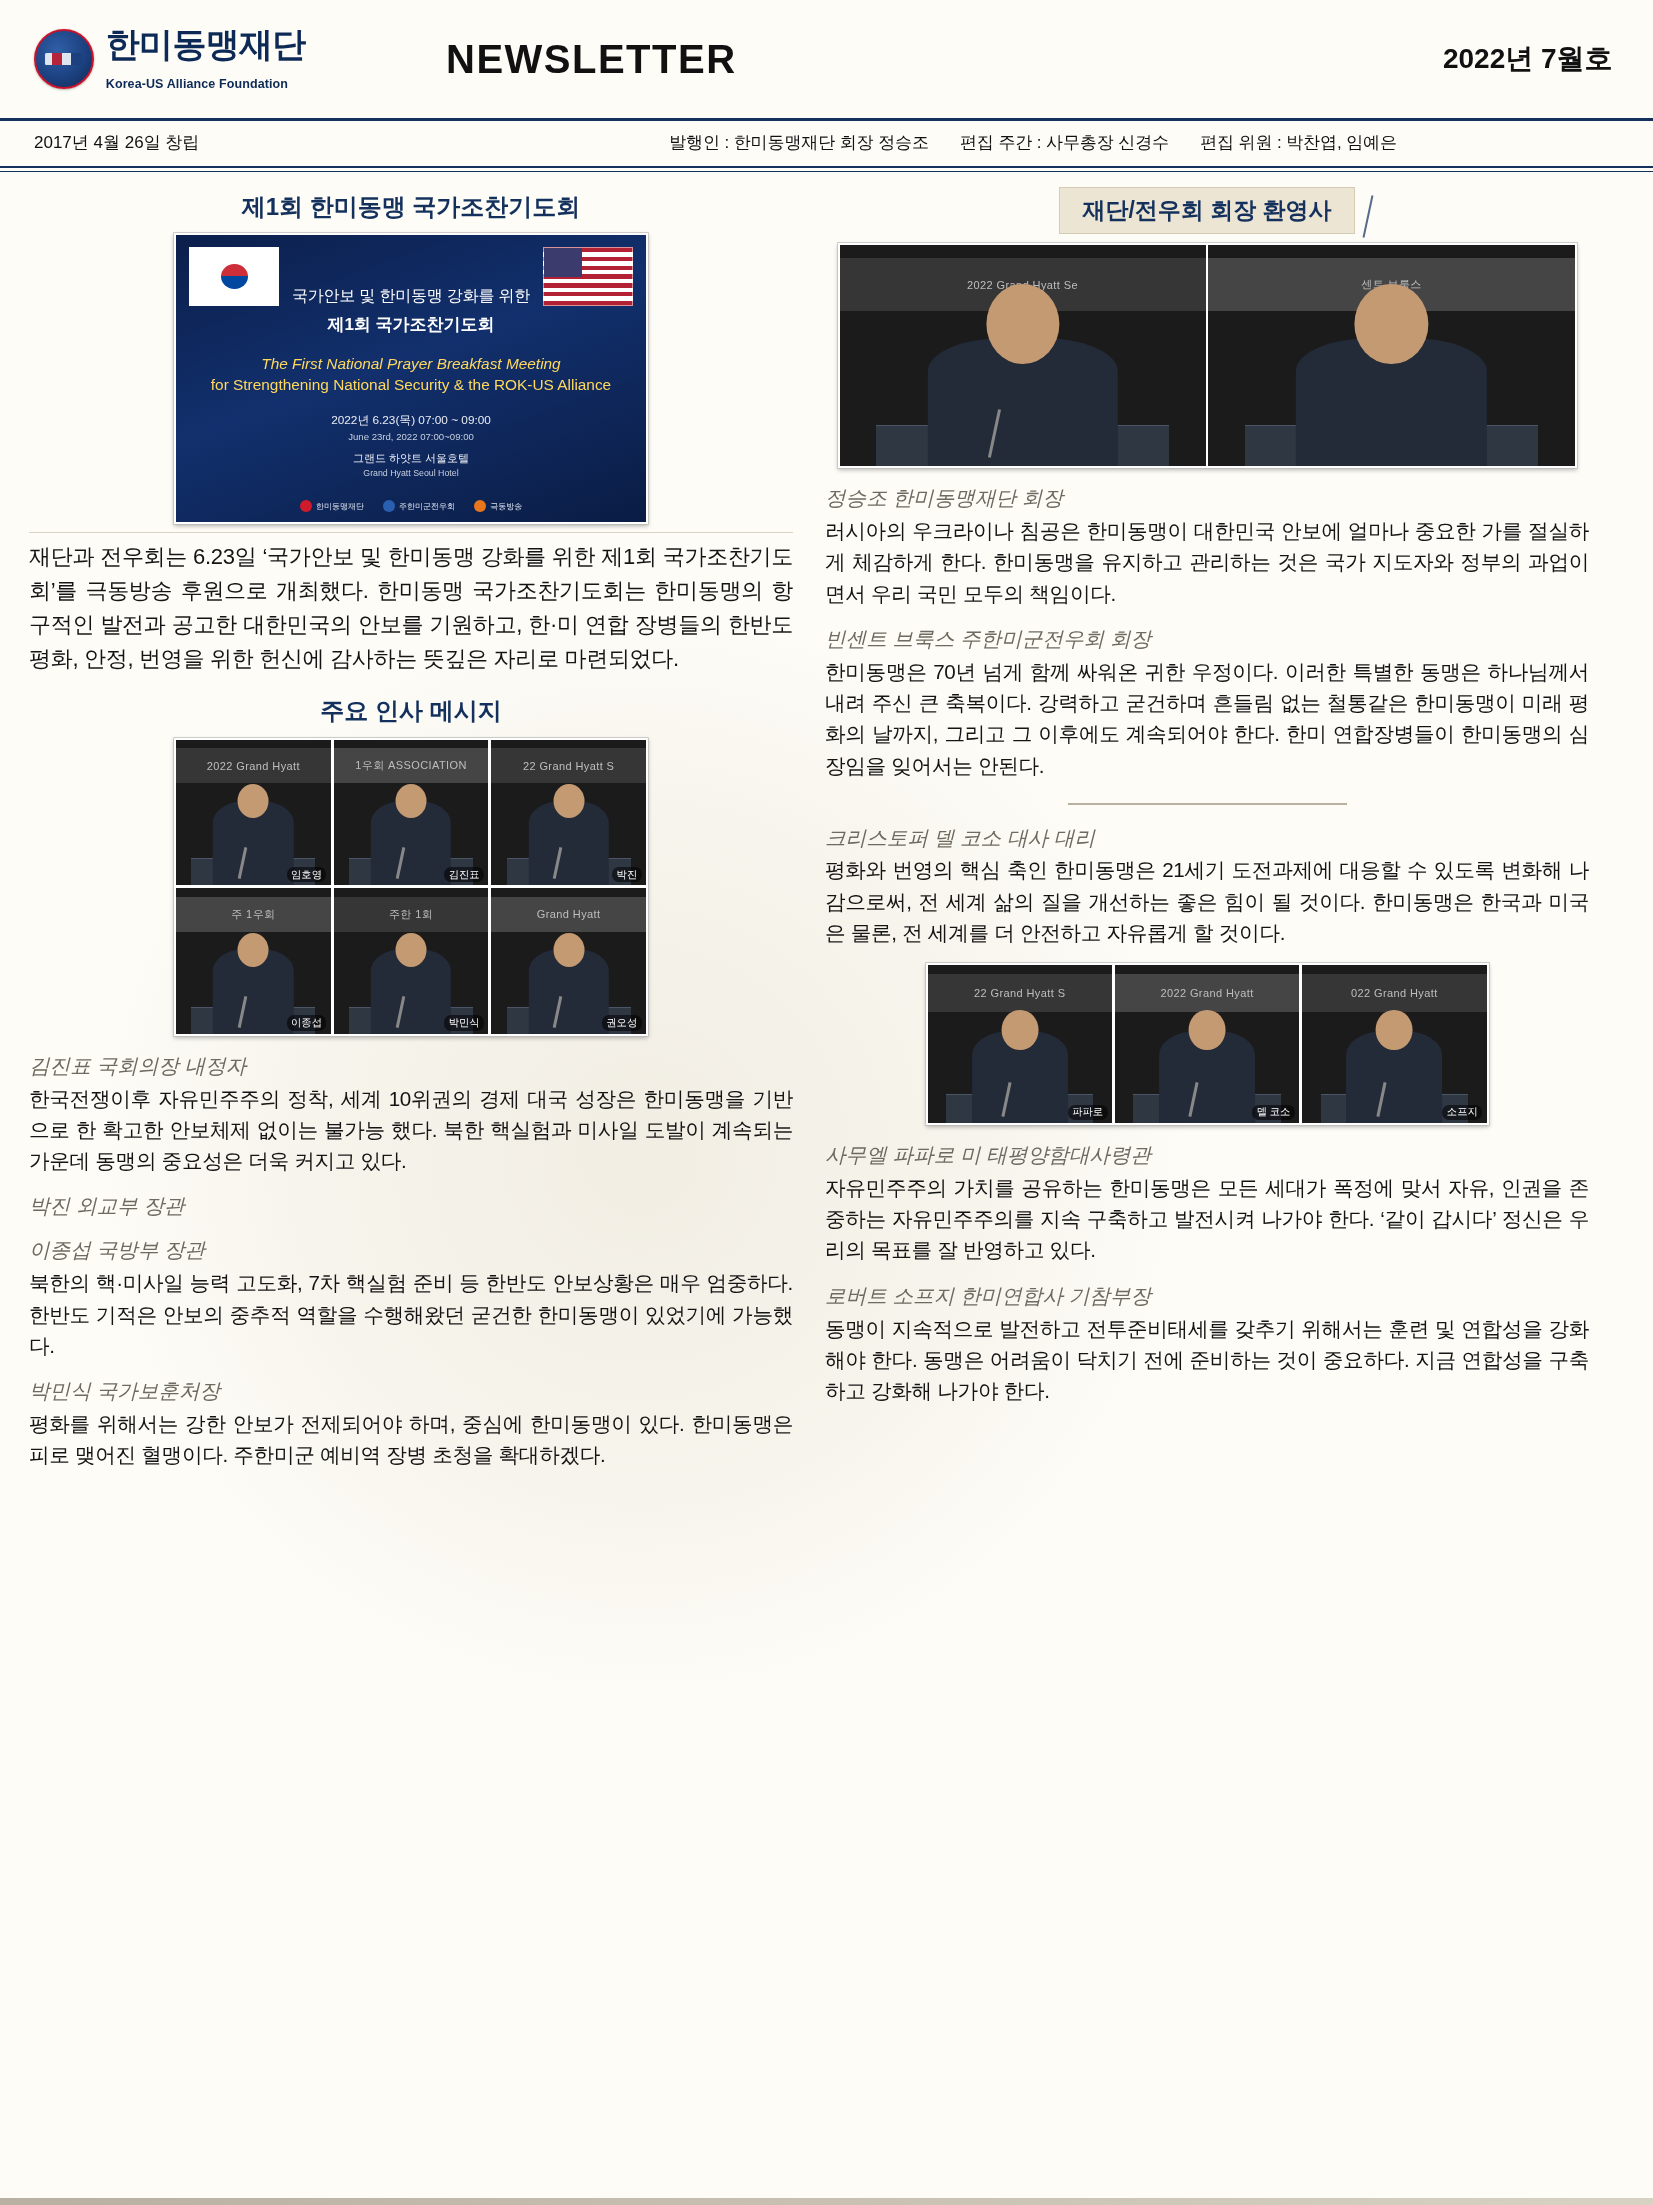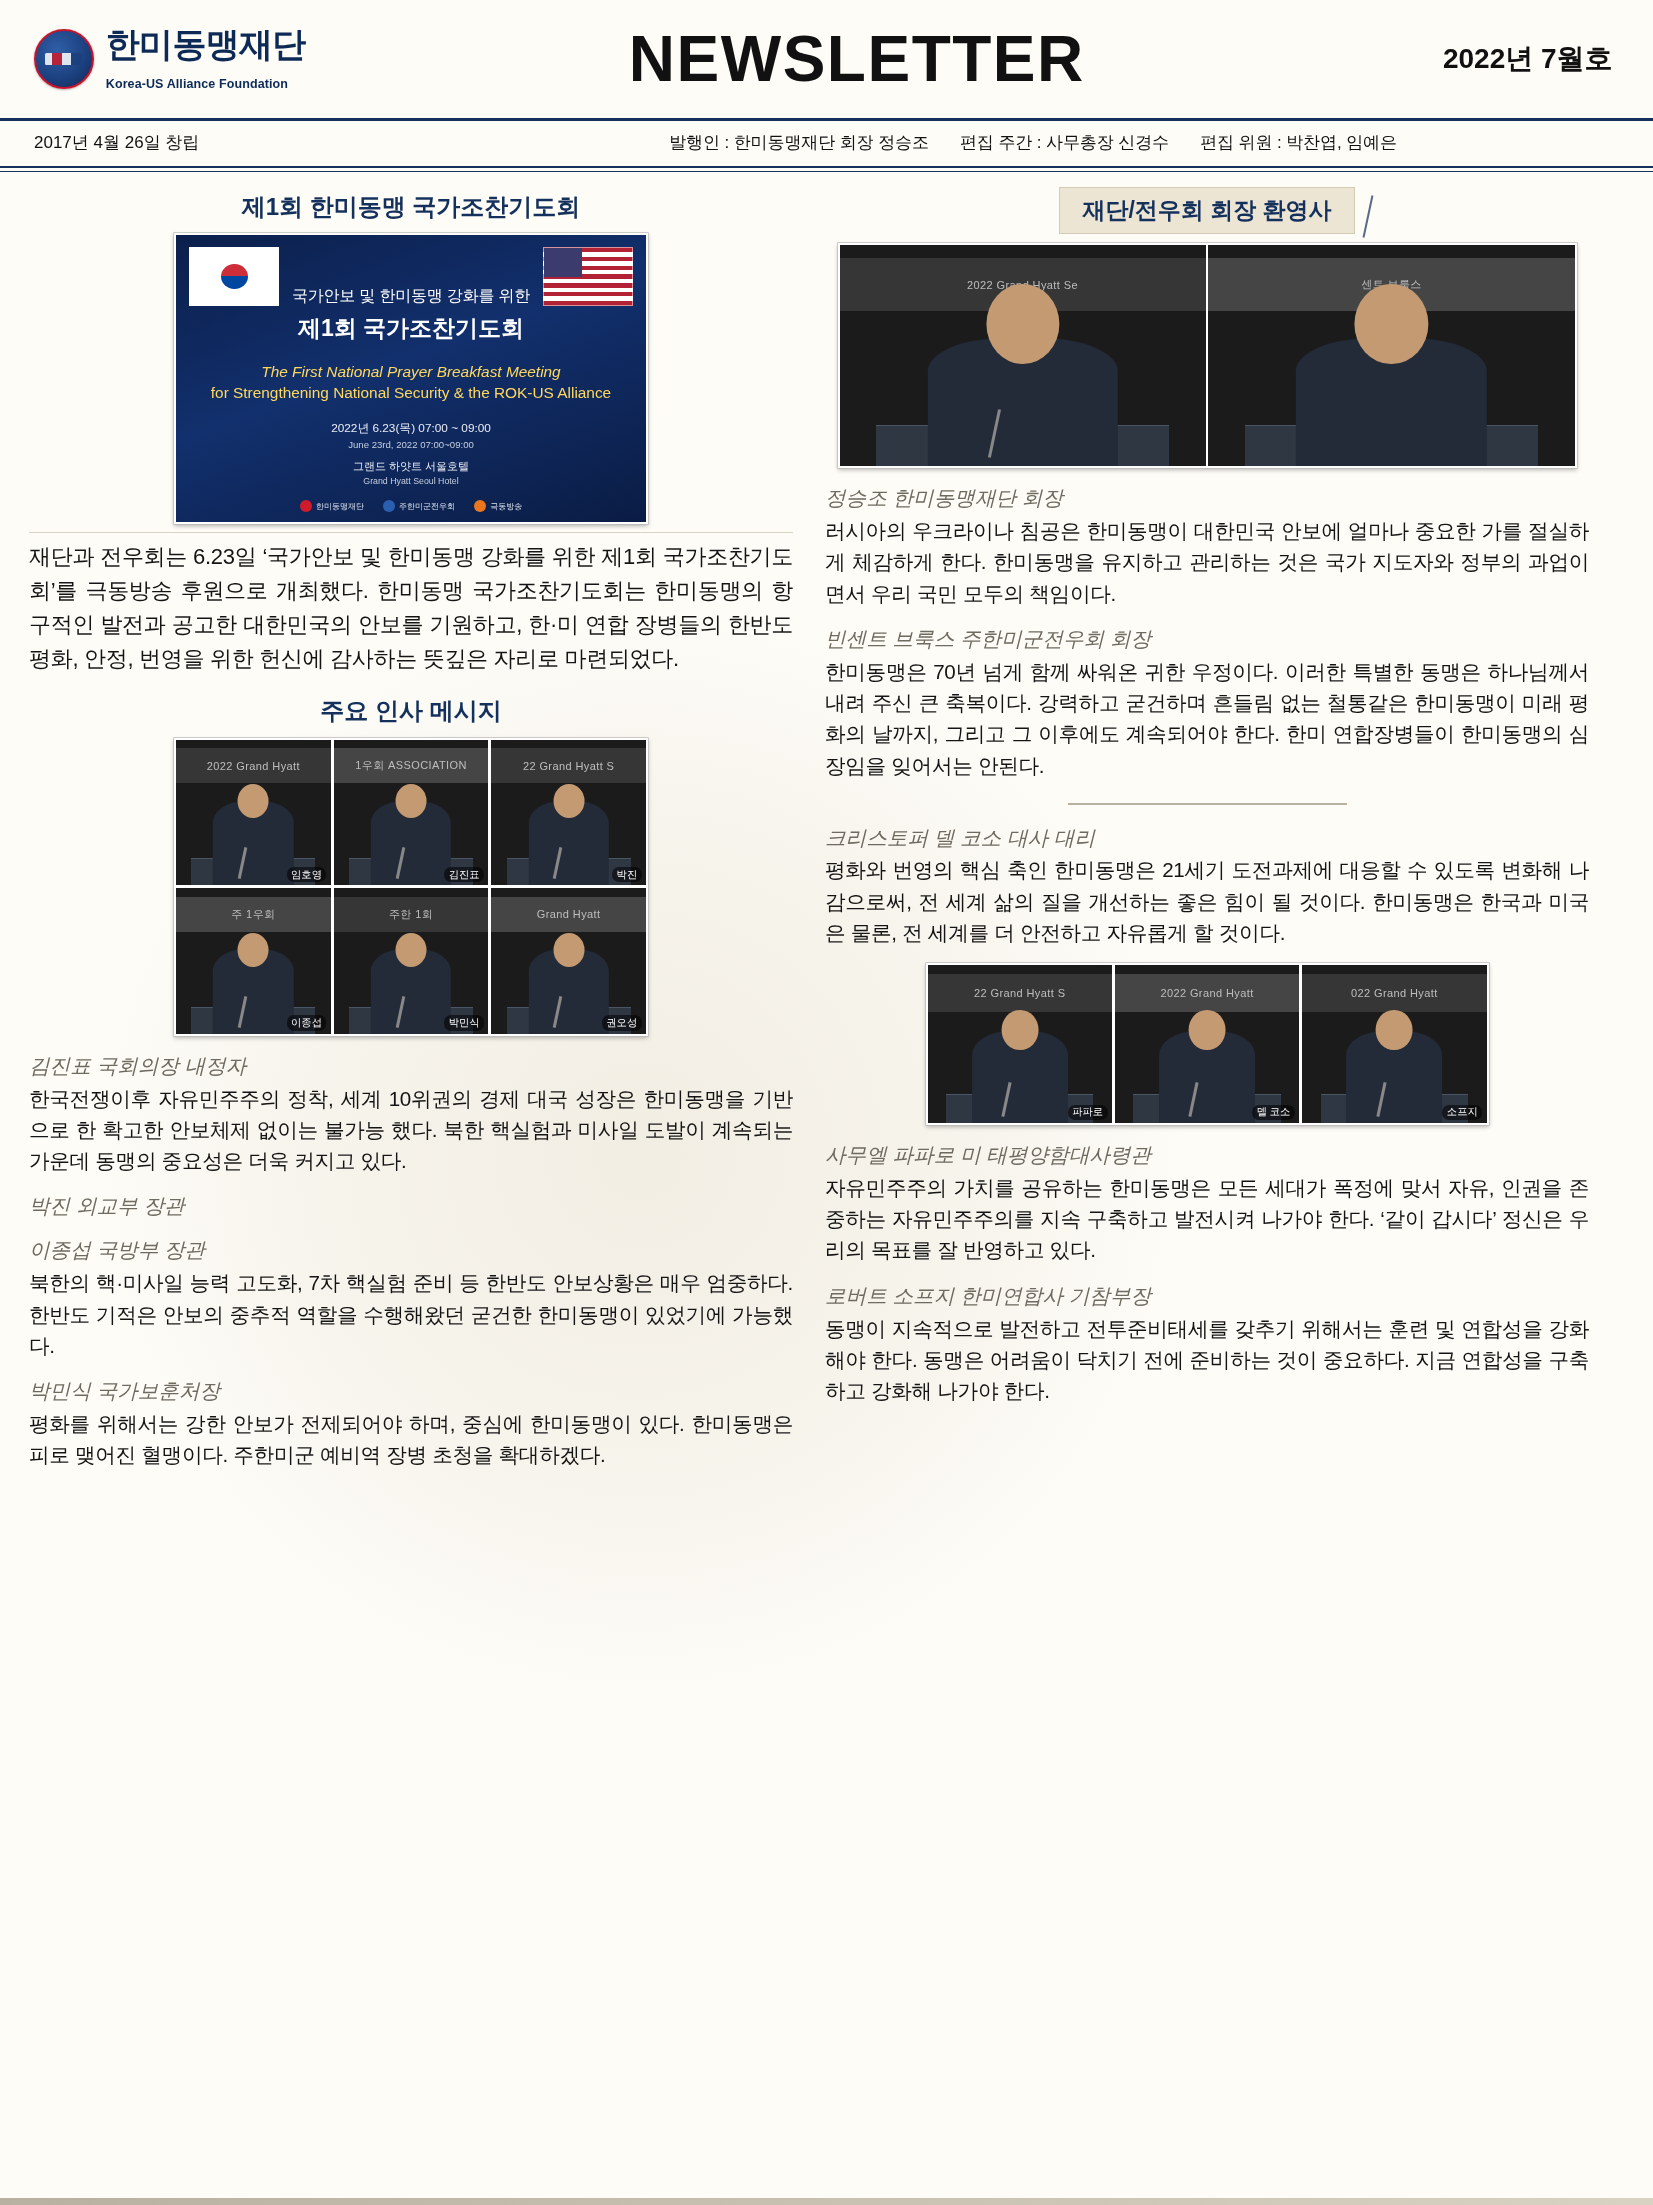--- a/index.html
+++ b/index.html
@@ -80,22 +80,22 @@
   }
   .brand-en {
     font-size: 12.5px;
     color: #0d2a57;
     font-weight: bold;
     letter-spacing: 0.1px;
     margin-top: 16px;
   }
   .masthead-title {
     flex: 1;
-    text-align: center;
-    font-size: 64px;
+    text-align: left;
+    font-size: 40px;
     font-weight: bold;
     letter-spacing: 1.5px;
     color: #111;
     font-family: "Liberation Sans", "DejaVu Sans", sans-serif;
   }
   .issue {
     width: 345px;
     text-align: right;
     font-size: 28px;
     font-weight: bold;
@@ -175,21 +175,21 @@
   }
   .poster .flag-us {
     right: 13.2px;
     background: repeating-linear-gradient(180deg,#b22234 0 4.4px,#fff 4.4px 8.8px);
     overflow: hidden;
   }
   .poster .flag-us:before {
     content:""; position:absolute; left:0; top:0; width:38px; height:29px; background:#3c3b6e;
   }
   .poster .p-l1 { font-size: 16px; margin-top: 51px; letter-spacing: -0.2px; }
-  .poster .p-l2 { font-size: 23px; font-weight: bold; margin-top: 5.9px; }
+  .poster .p-l2 { font-size: 17px; font-weight: bold; margin-top: 5.9px; }
   .poster .p-l3 { font-size: 15.4px; color: #ffd85e; font-style: italic; margin-top: 19px; }
   .poster .p-l4 { font-size: 15.4px; color: #ffd85e; margin-top: 2.9px; }
   .poster .p-l5 { font-size: 11.8px; margin-top: 19px; color:#e9ecf5; }
   .poster .p-l6 { font-size: 9.6px; margin-top: 2.2px; color:#c6cede; }
   .poster .p-l7 { font-size: 11px; margin-top: 8.8px; color:#e9ecf5; }
   .poster .p-l8 { font-size: 8.8px; margin-top: 1.5px; color:#c6cede; }
   .poster .p-logos {
     position: absolute; bottom: 10.3px; left: 0; right: 0;
     display:flex; justify-content:center; gap:19px; align-items:center;
     font-size: 8px; color:#dfe4ef;

